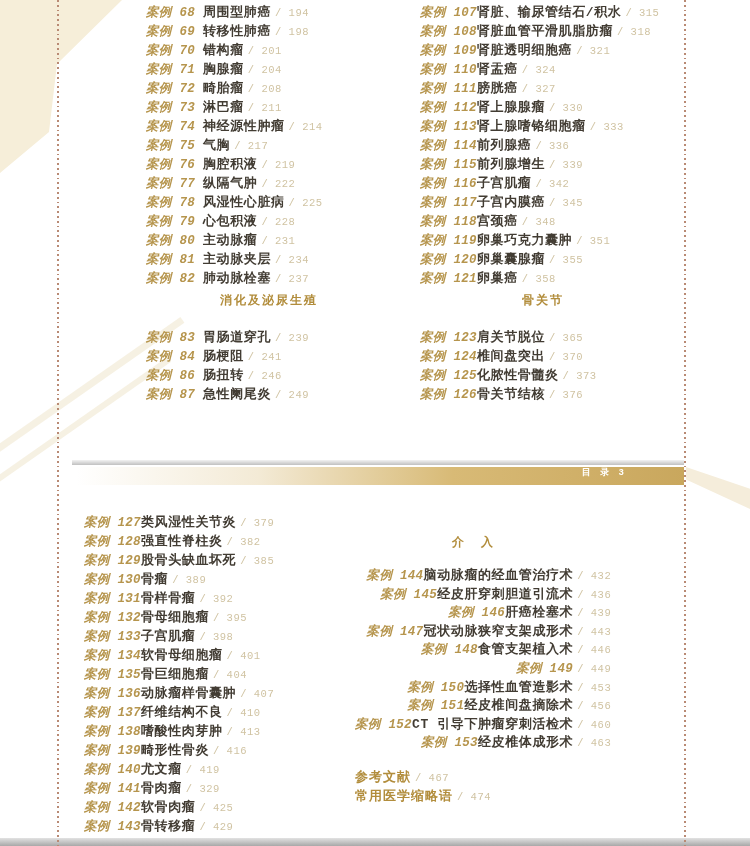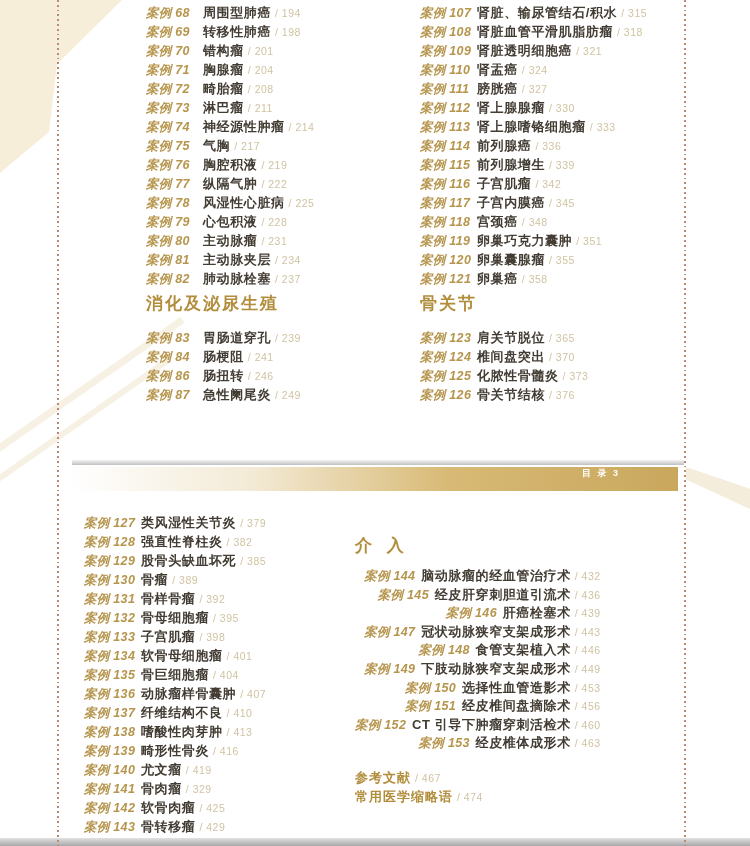--- a/index.html
+++ b/index.html
@@ -8,54 +8,54 @@
     --title-color:#423c33;
     --page-color:#d0c3a2;
     --band-gold:#d8ba76;
     --band-gold-dark:#c9a75d;
     --dot-color:#b98a74;
     --cream:#f6eed9;
   }
   html,body{margin:0;padding:0;background:#ffffff;}
   .canvas{
     position:relative;width:750px;height:846px;overflow:hidden;background:#ffffff;
-    font-family:Liberation Sans, sans-serif;
+    font-family:Liberation Mono, monospace;
   }
   
   .corner-cream{position:absolute;left:0;top:0;width:130px;height:180px;background:var(--cream);
     clip-path:polygon(0 0,122px 0,57px 64px,49px 132px,0 173px);z-index:1;}
   .stripe{position:absolute;background:#f3ecd9;opacity:.75;z-index:1;}
   .stripe.s1{left:-45px;top:388px;width:250px;height:7px;transform:rotate(-35deg);}
   .stripe.s2{left:-58px;top:428px;width:250px;height:6px;transform:rotate(-35deg);}
   
   .dotline{position:absolute;top:0;height:846px;width:2px;z-index:3;
     background-image:repeating-linear-gradient(to bottom,var(--dot-color) 0 1.8px,transparent 1.8px 4.8px);}
   .dotline.left{left:57px;}
   .dotline.right{left:684px;}
   
   .p1-bottom{position:absolute;left:72px;top:460px;width:612px;height:5px;z-index:2;
     background:linear-gradient(to bottom,#f2f2f2,#c0c0c0);}
-  .gold-band{position:absolute;left:70px;top:467px;width:608px;height:24px;z-index:2;
+  .gold-band{position:absolute;left:76px;top:467px;width:608px;height:18px;z-index:2;
     background:linear-gradient(to right,rgba(216,186,118,0) 0%,rgba(216,186,118,.3) 30%,var(--band-gold) 62%,var(--band-gold-dark) 100%);}
   .band-label{position:absolute;right:58px;top:0;line-height:13px;font-size:9px;color:#ffffff;
     letter-spacing:2px;font-weight:bold;}
   .band-ribbon{position:absolute;left:686px;top:467px;width:64px;height:42px;background:#f5eddb;z-index:1;
     clip-path:polygon(0 0,100% 52%,100% 100%,0 30%);}
   .bottom-strip{position:absolute;left:0;top:838px;width:750px;height:8px;z-index:2;
     background:linear-gradient(to bottom,#e2e2e2,#a8a8a8);}
   
   .sec{position:absolute;z-index:5;white-space:nowrap;}
   .row{height:19px;display:flex;align-items:baseline;line-height:19px;}
   .tight .row{height:18.6px;line-height:18.6px;justify-content:flex-end;}
   .lbl{display:inline-block;width:57px;font-style:italic;font-weight:bold;font-size:12.5px;
     color:var(--gold-label);letter-spacing:.3px;flex:0 0 57px;}
   .ttl{font-size:13px;font-weight:bold;color:var(--title-color);letter-spacing:.6px;}
   .pg{font-size:10.5px;color:var(--page-color);margin-left:4px;letter-spacing:.5px;}
-  .heading{position:absolute;z-index:5;font-size:17px;font-weight:bold;color:var(--gold-heading);
-    letter-spacing:2px;white-space:nowrap;}
+  .heading{position:absolute;z-index:5;font-size:12px;font-weight:bold;color:var(--gold-heading);
+    letter-spacing:2px;text-align:center;white-space:nowrap;}
   .heading.wide{letter-spacing:5px;}
   .extras .ttl{color:var(--gold-heading);letter-spacing:1px;}
   
   .p1c1s1{left:146px;top:3px;}
   .p1c1h{left:146px;top:292px;width:246px;}
   .p1c1s2{left:146px;top:328px;}
   .p1c2s1{left:420px;top:3px;}
   .p1c2h{left:420px;top:292px;width:246px;}
   .p1c2s2{left:420px;top:328px;}
   .p2c1s1{left:84px;top:513px;}
@@ -391,21 +391,20 @@
         <span class="ttl">冠状动脉狭窄支架成形术</span>
         <span class="pg"> / 443</span>
       </div>
       <div class="row">
         <span class="lbl">案例 148</span>
         <span class="ttl">食管支架植入术</span>
         <span class="pg"> / 446</span>
       </div>
       <div class="row">
         <span class="lbl">案例 149</span>
-        <span class="ttl">下肢动脉狭窄支架成形术</span>
         <span class="pg"> / 449</span>
       </div>
       <div class="row">
         <span class="lbl">案例 150</span>
         <span class="ttl">选择性血管造影术</span>
         <span class="pg"> / 453</span>
       </div>
       <div class="row">
         <span class="lbl">案例 151</span>
         <span class="ttl">经皮椎间盘摘除术</span>

